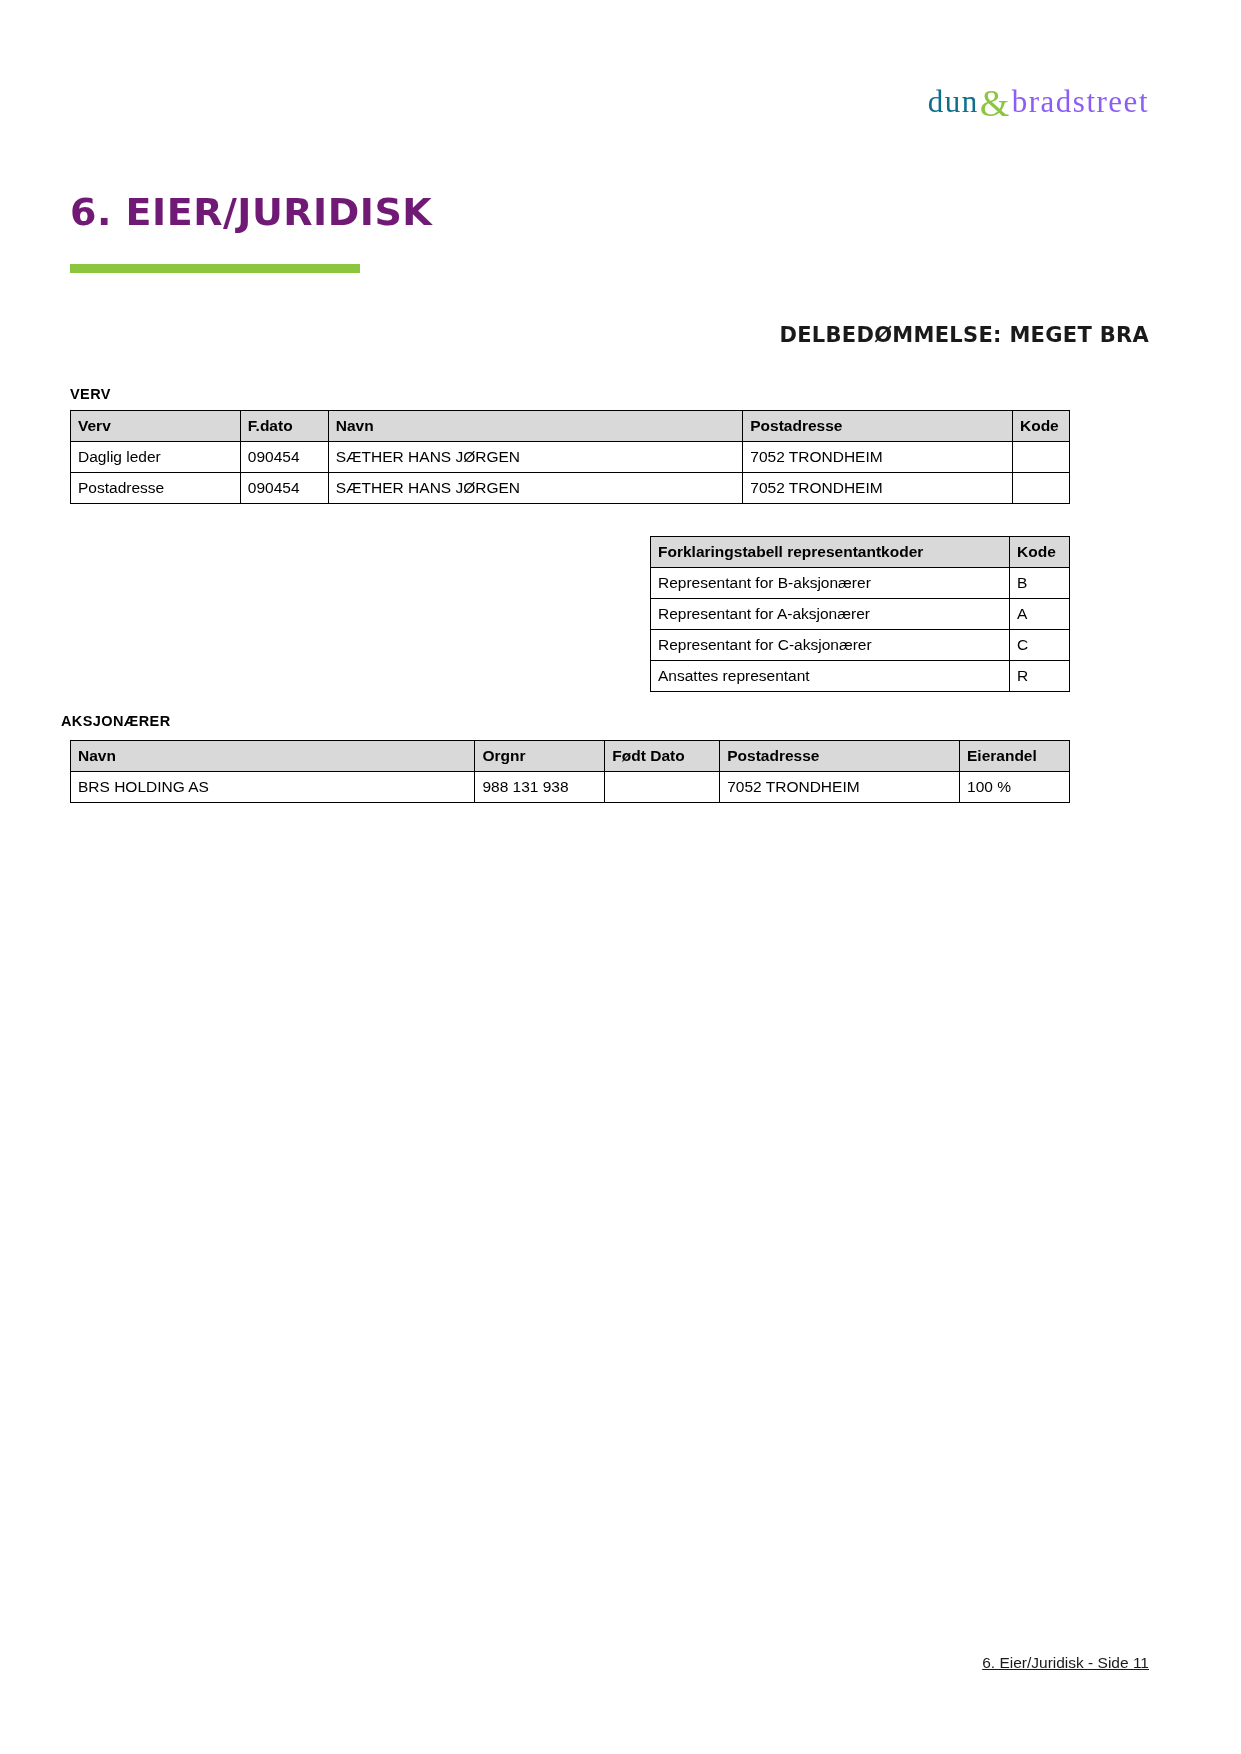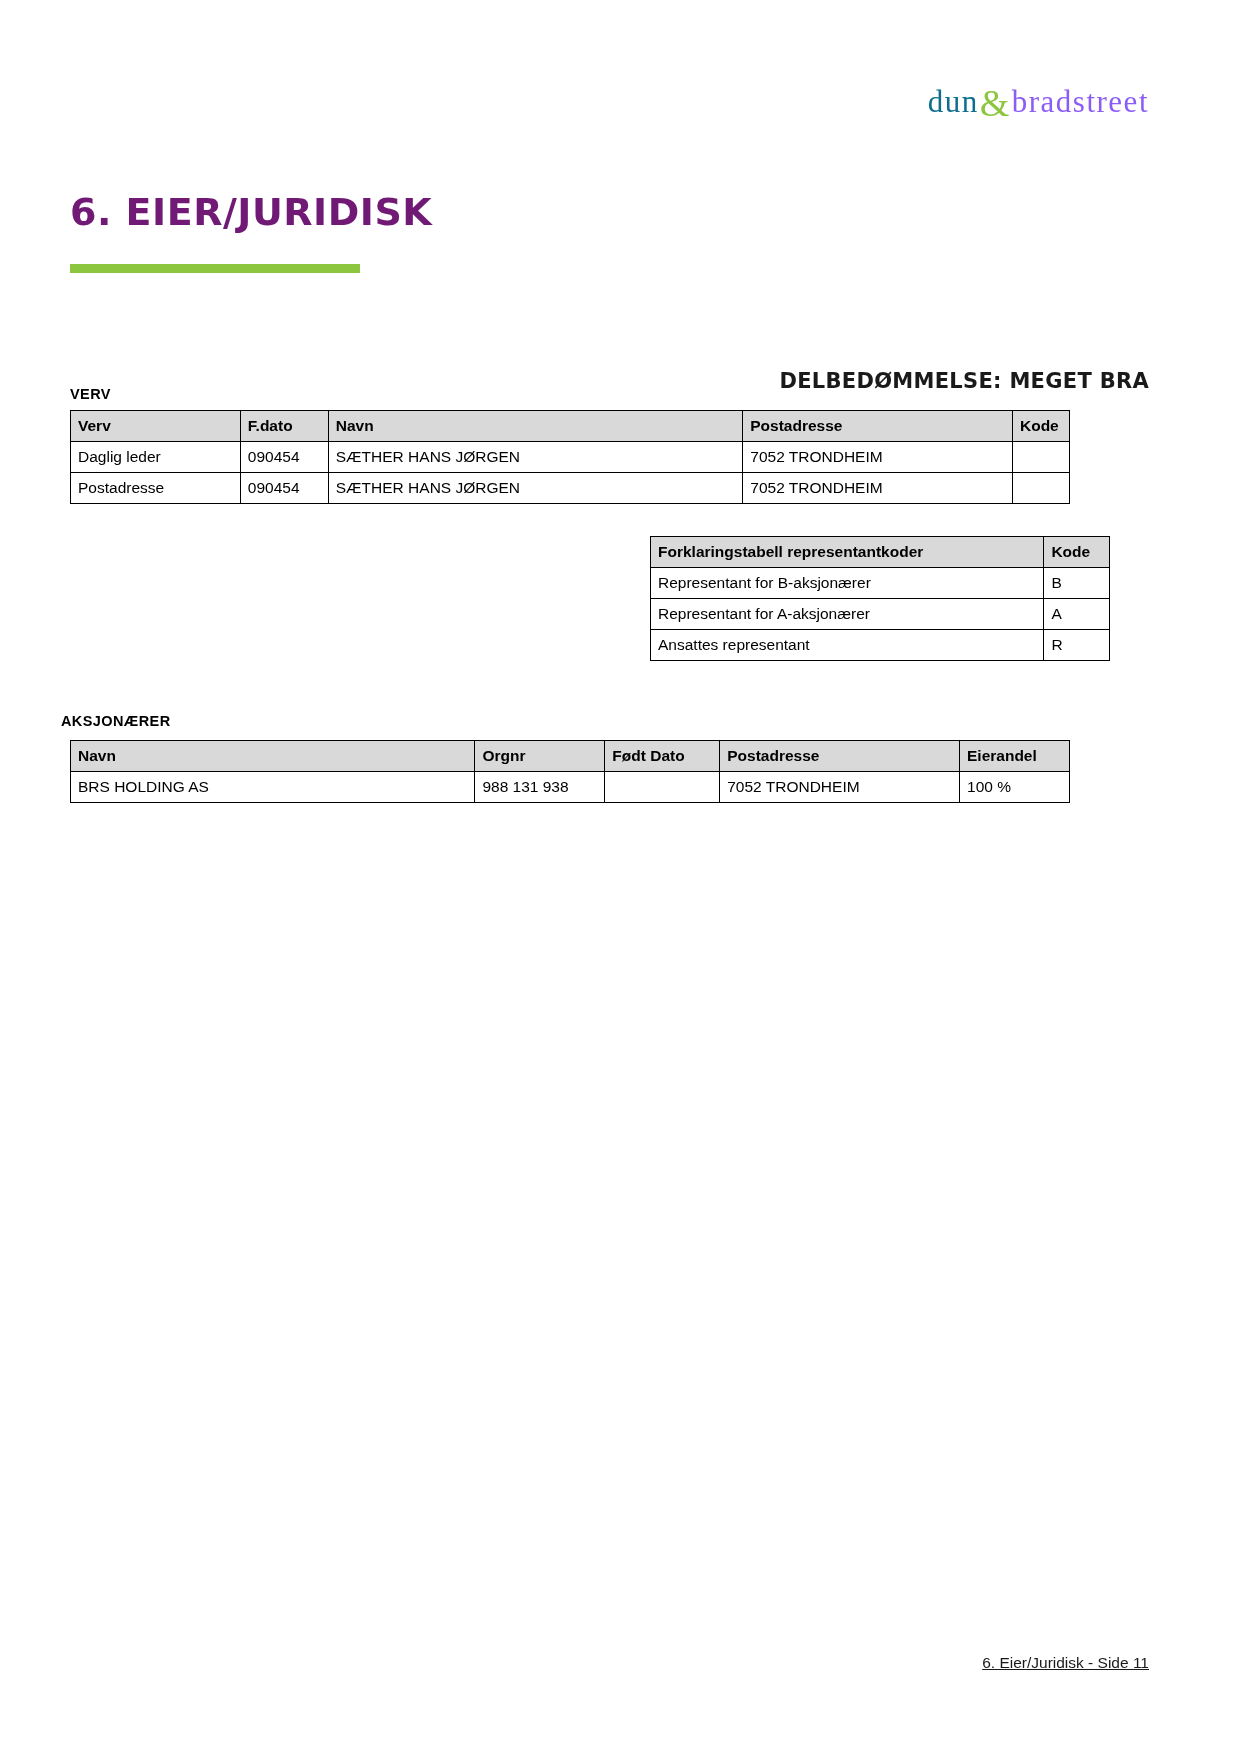--- a/index.html
+++ b/index.html
@@ -62,21 +62,20 @@
 
   .subscore {
     position: absolute;
     top: 323px;
     right: 92px;
     font-size: 21px;
     font-weight: bold;
     letter-spacing: 0.3px;
     font-family: "DejaVu Sans", sans-serif;
     color: #1a1a1a;
-    margin-top: 46px;
   }
 
   
   .section-label {
     position: absolute;
     font-size: 14.5px;
     font-weight: bold;
     letter-spacing: 0.4px;
     color: #000;
   }
@@ -105,21 +104,21 @@
     font-weight: bold;
   }
 
   #table-verv { top: 410px; left: 70px; width: 1000px; }
   #table-verv col.c1 { width: 170px; }
   #table-verv col.c2 { width: 88px; }
   #table-verv col.c3 { width: 415px; }
   #table-verv col.c4 { width: 270px; }
   #table-verv col.c5 { width: 57px; }
 
-  #table-koder { top: 536px; left: 650px; width: 460px; }
+  #table-koder { top: 536px; left: 650px; width: 420px; }
   #table-koder col.c1 { width: 360px; }
   #table-koder col.c2 { width: 60px; }
 
   #table-aksjonaerer { top: 740px; left: 70px; width: 1000px; }
   #table-aksjonaerer col.c1 { width: 405px; }
   #table-aksjonaerer col.c2 { width: 130px; }
   #table-aksjonaerer col.c3 { width: 115px; }
   #table-aksjonaerer col.c4 { width: 240px; }
   #table-aksjonaerer col.c5 { width: 110px; }
 
@@ -198,20 +197,24 @@
   <tbody>
     <tr>
       <td>Representant for B-aksjonærer</td>
       <td>B</td>
     </tr>
     <tr>
       <td>Representant for A-aksjonærer</td>
       <td>A</td>
     </tr>
     <tr>
+      <td>Representant for C-aksjonærer</td>
+      <td>C</td>
+    </tr>
+    <tr>
       <td>Ansattes representant</td>
       <td>R</td>
     </tr>
   </tbody>
 </table>
 
 <div class="section-label" id="label-aksjonaerer">AKSJONÆRER</div>
 
 <table class="doc-table" id="table-aksjonaerer">
   <colgroup>

